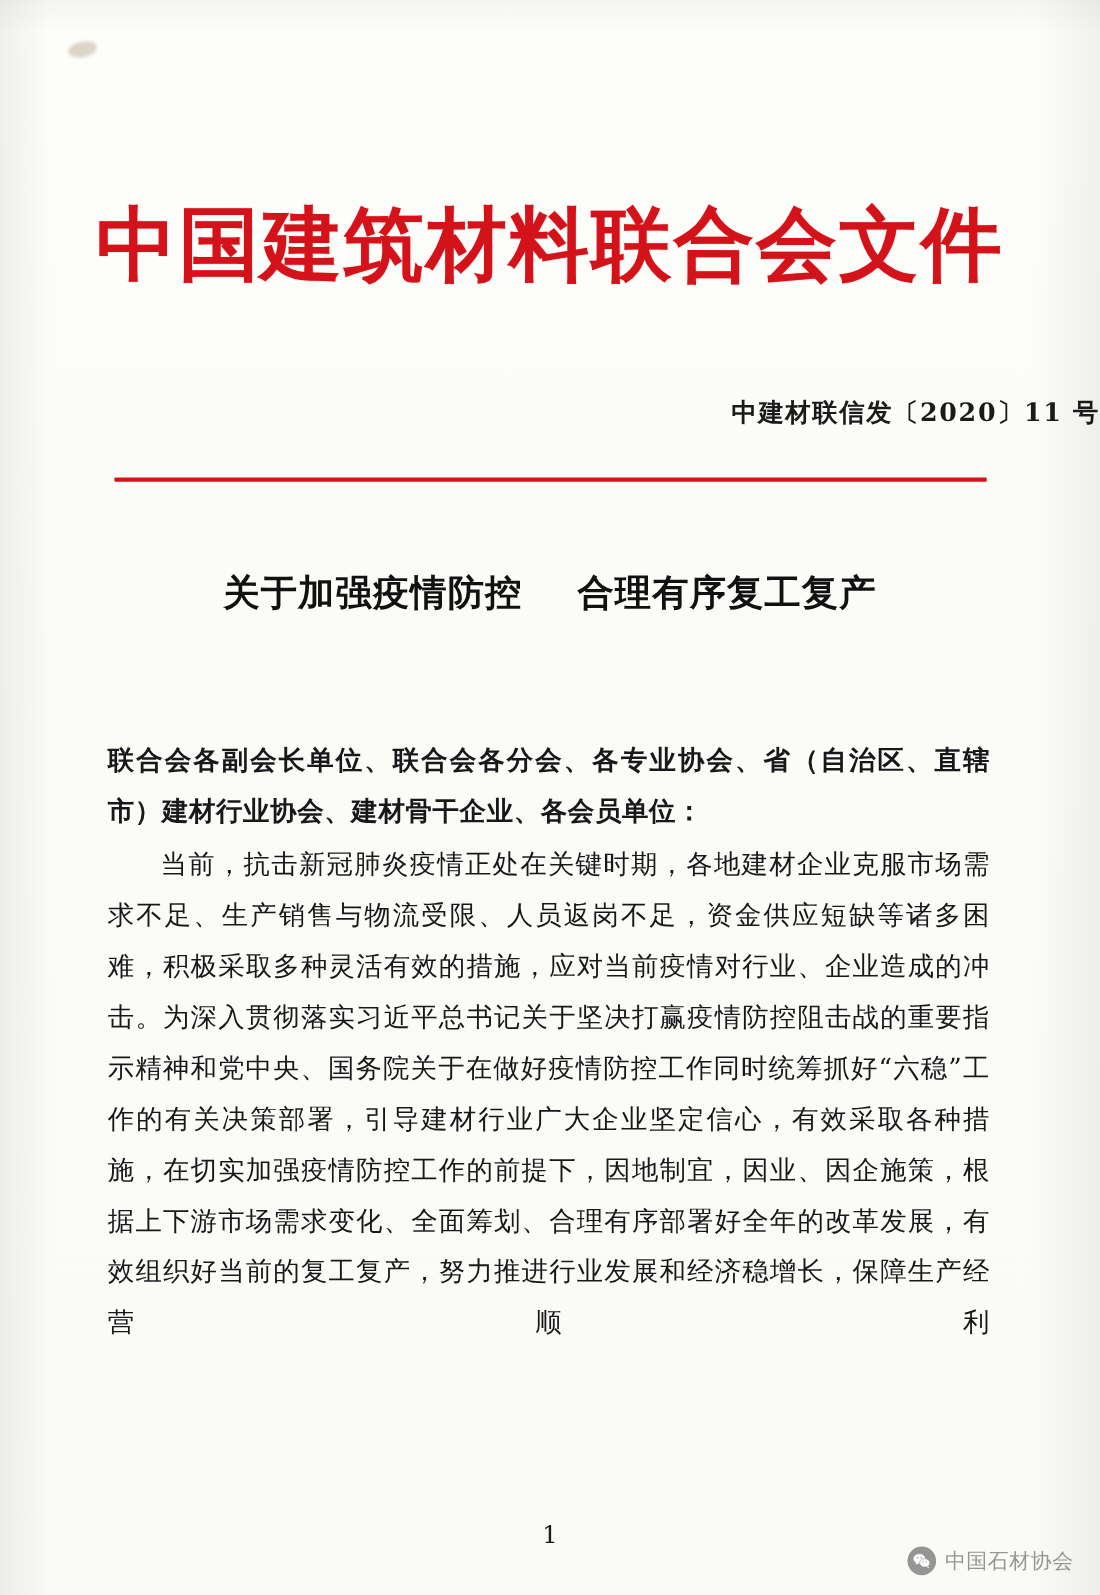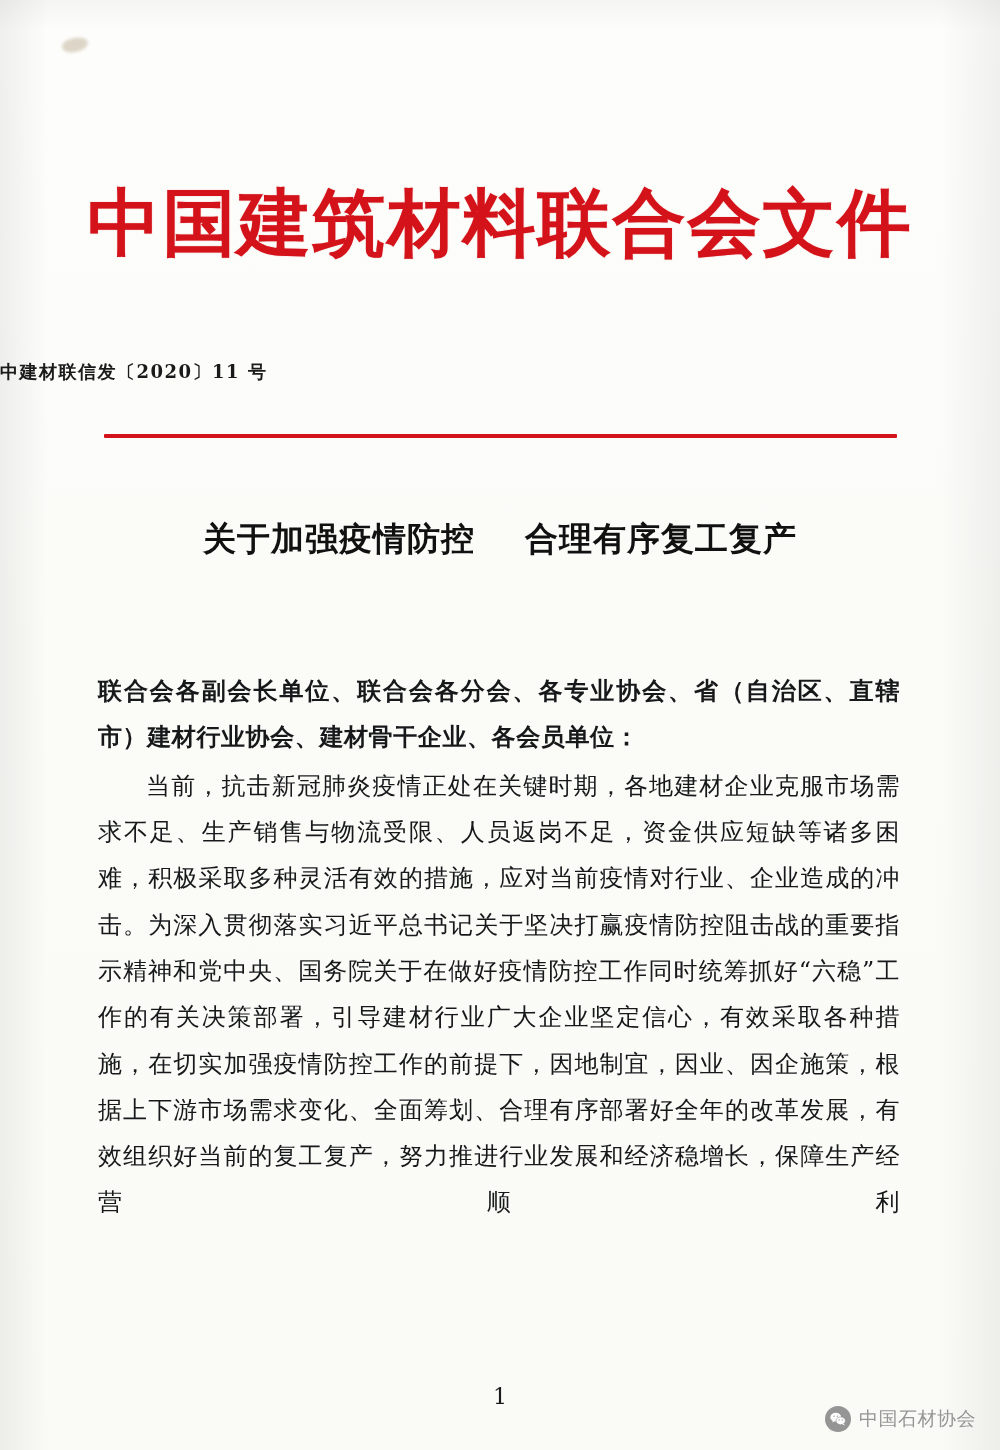--- a/index.html
+++ b/index.html
@@ -72,24 +72,24 @@
     line-height: 1;
     white-space: nowrap;
     text-shadow: 0 0 1px rgba(212,18,26,0.5);
   }
 
   .doc-number {
     position: absolute;
     top: 360px;
     left: 0;
     width: 100%;
-    text-align: left;
+    text-align: right;
     color: #1a1a1a;
     font-family: "DejaVu Serif", "Liberation Serif", serif;
-    font-size: 18px;
+    font-size: 23px;
     letter-spacing: 1.5px;
     font-weight: 600;
   }
 
   .red-rule {
     position: absolute;
     top: 434px;
     left: 104px;
     width: 793px;
     height: 4px;

